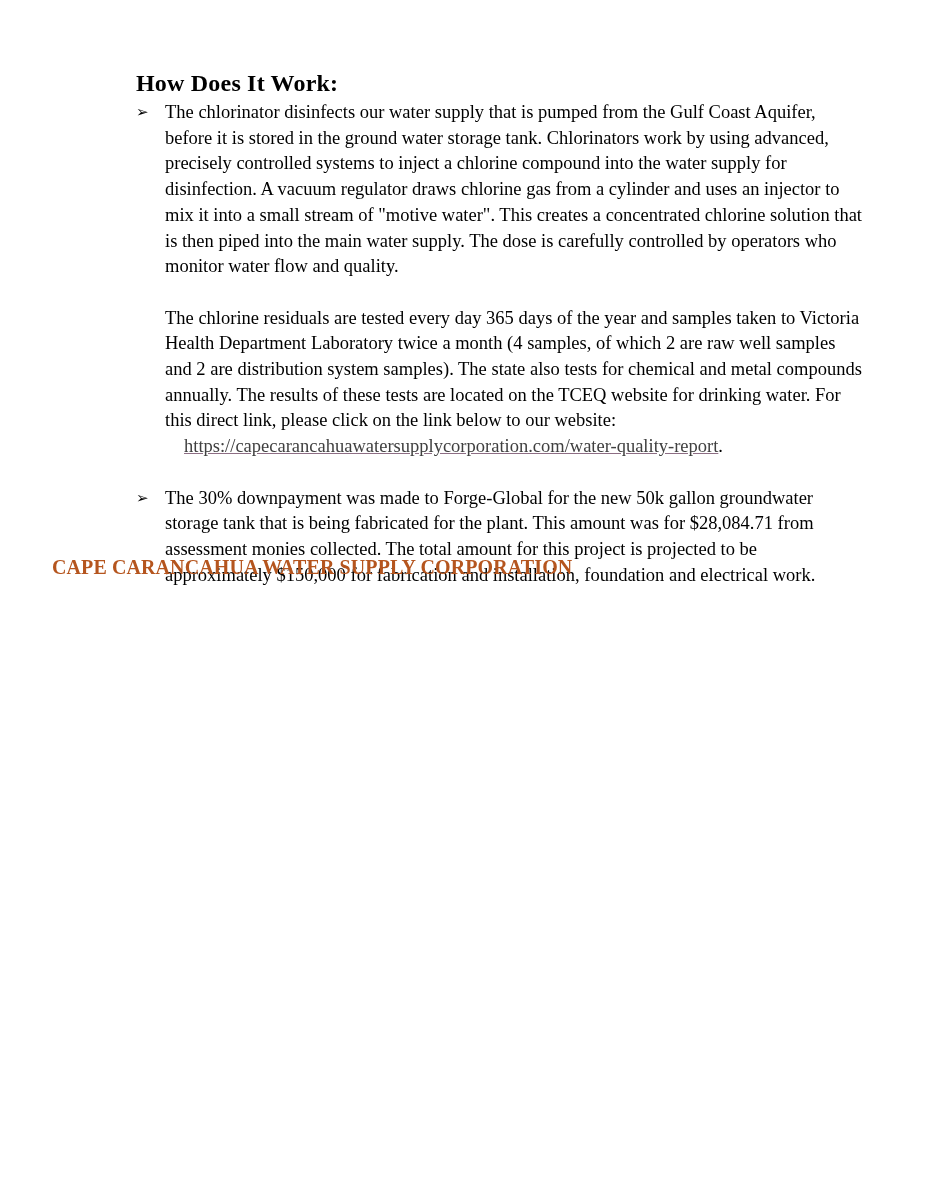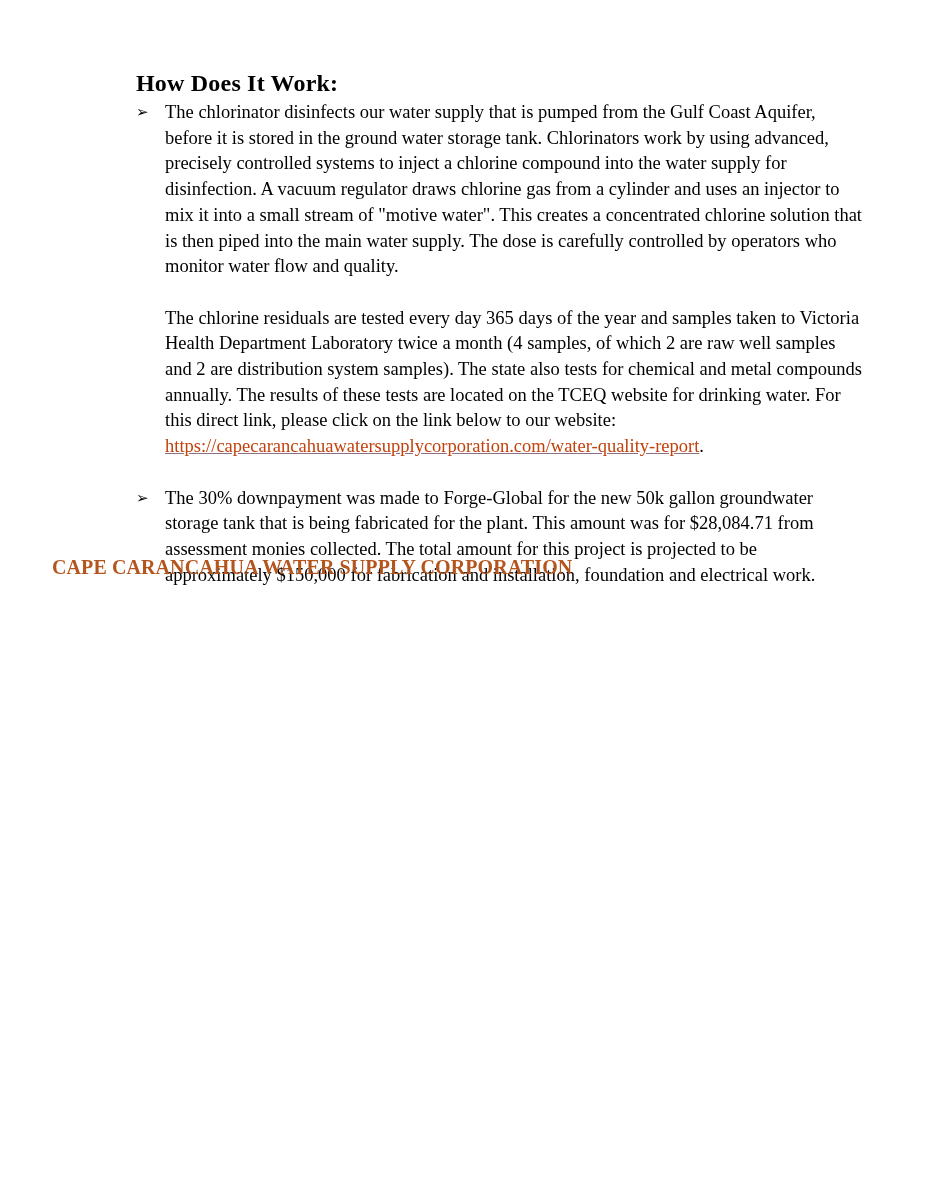--- a/index.html
+++ b/index.html
@@ -73,23 +73,24 @@
 
   .spacer-line {
     height: 25.7px;
   }
 
   .indent-para {
     padding-left: 29px;
   }
 
   .doc-link {
-    color: #c2410c;
+    color: #404040;
     text-decoration: underline;
     text-decoration-color: #8d6e84;
+    margin-left: 19px;
   }
 
   
   .org-footer {
     position: absolute;
     left: 52px;
     top: 556px;
     font-size: 20px;
     font-weight: bold;
     color: #b5551e;

